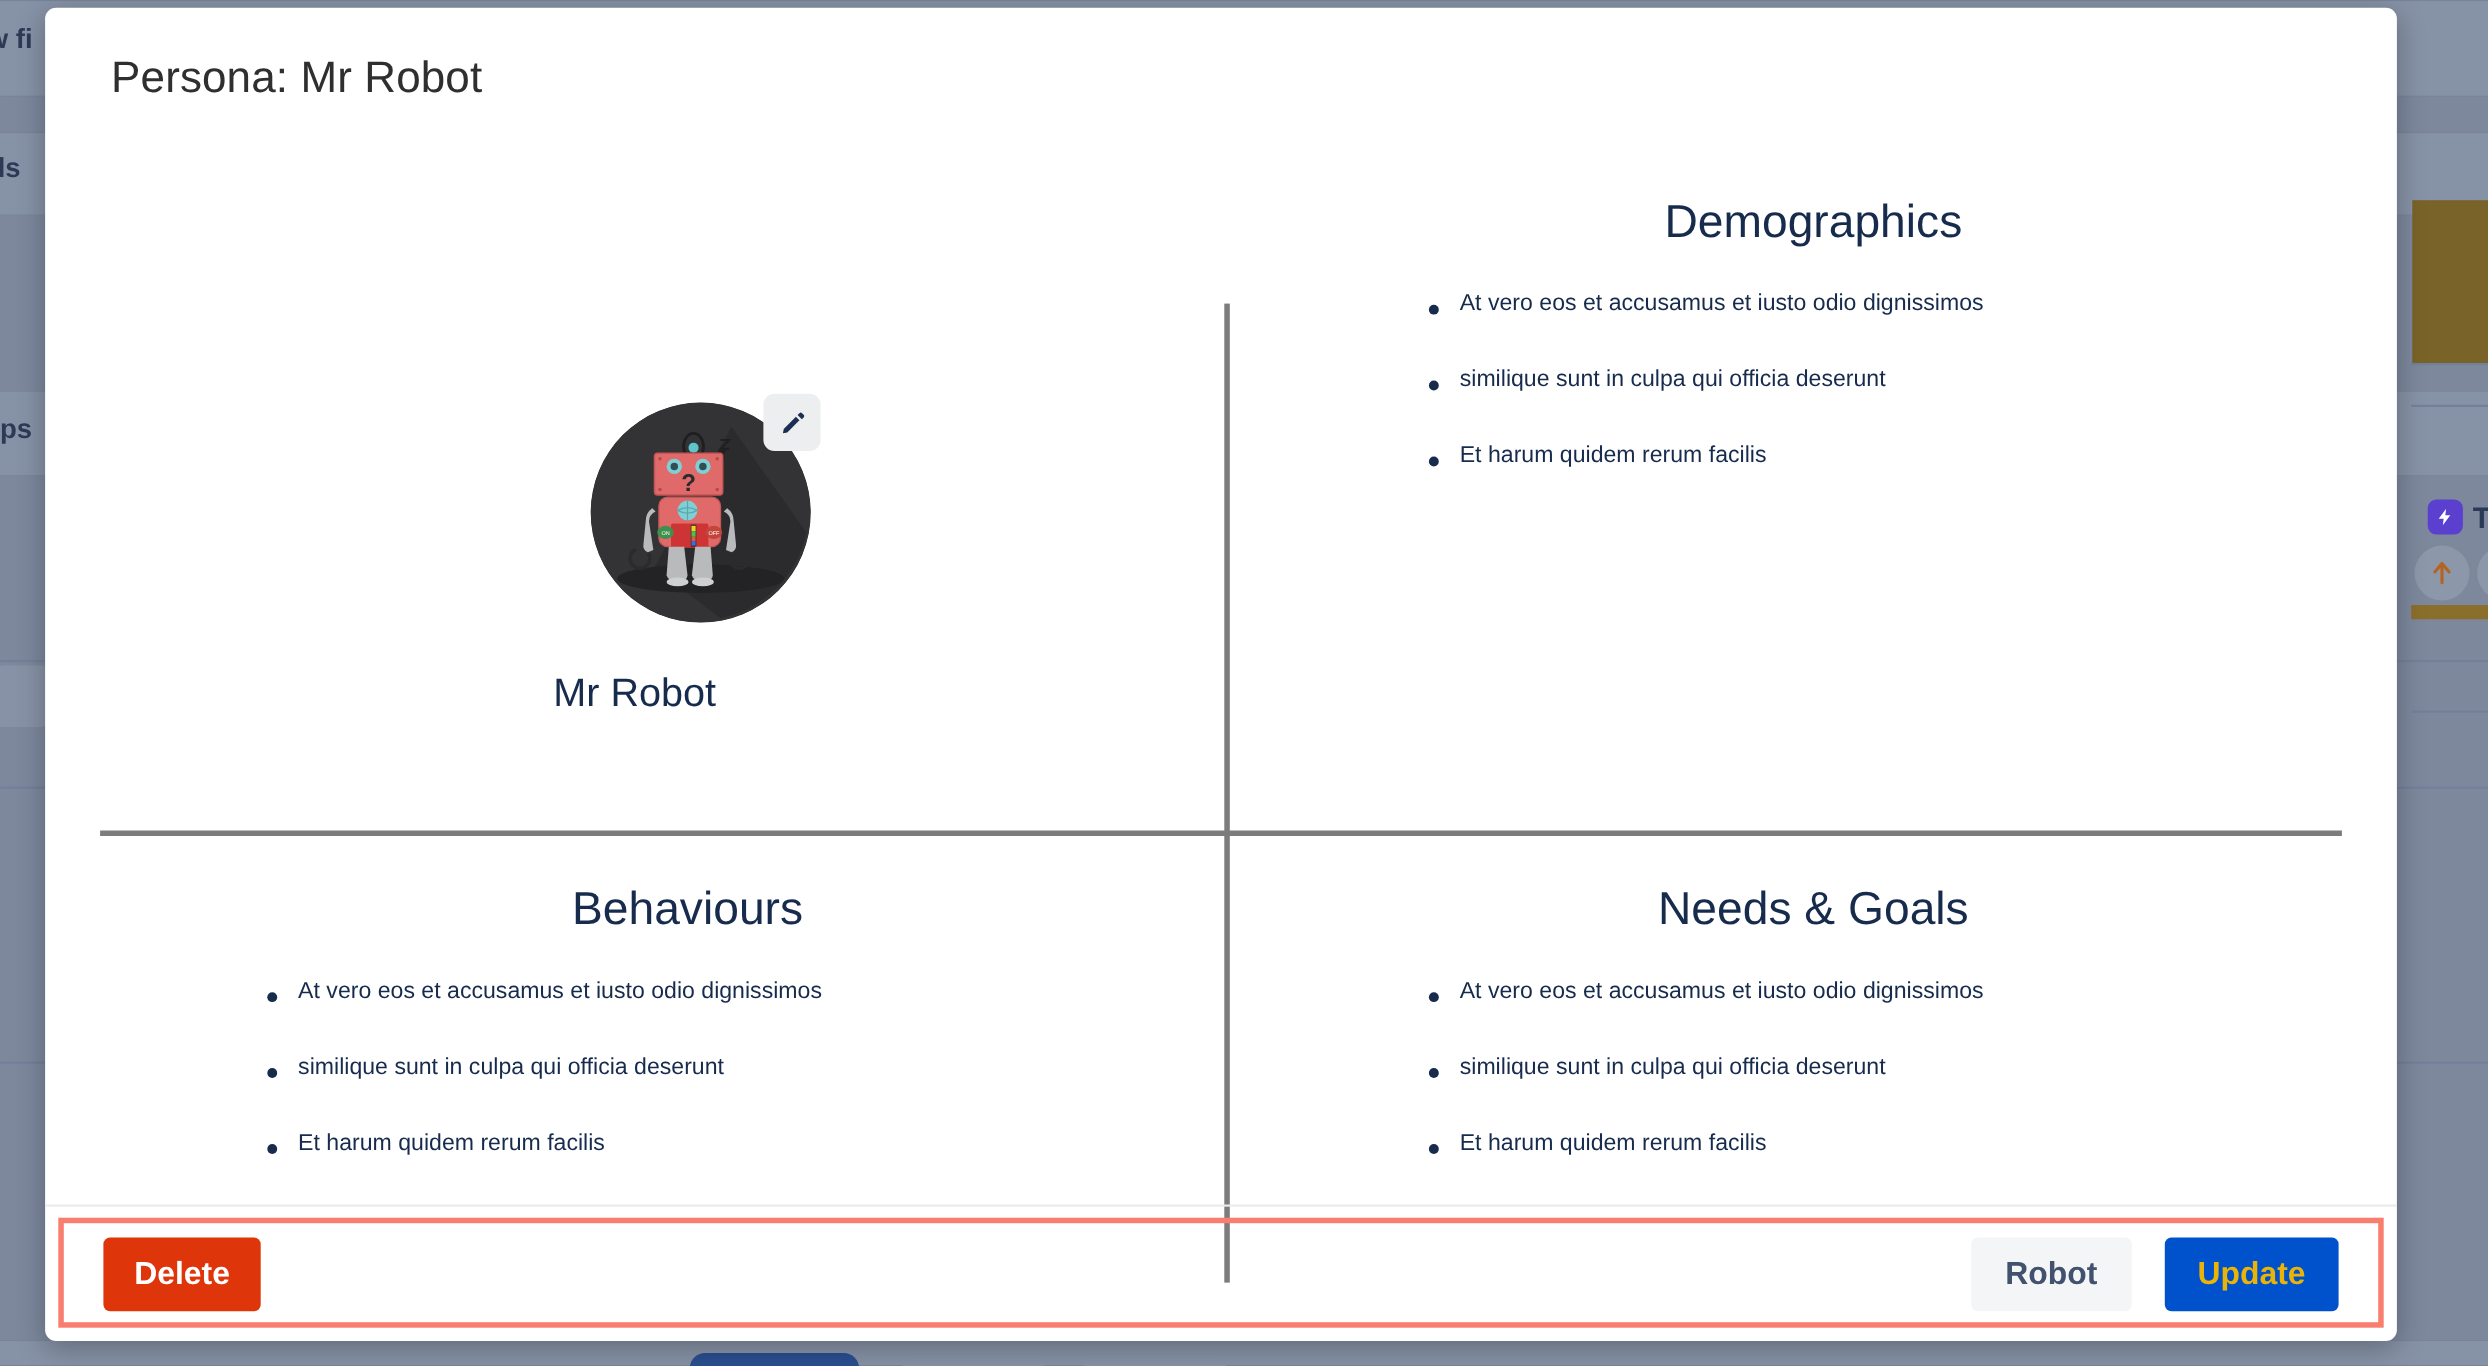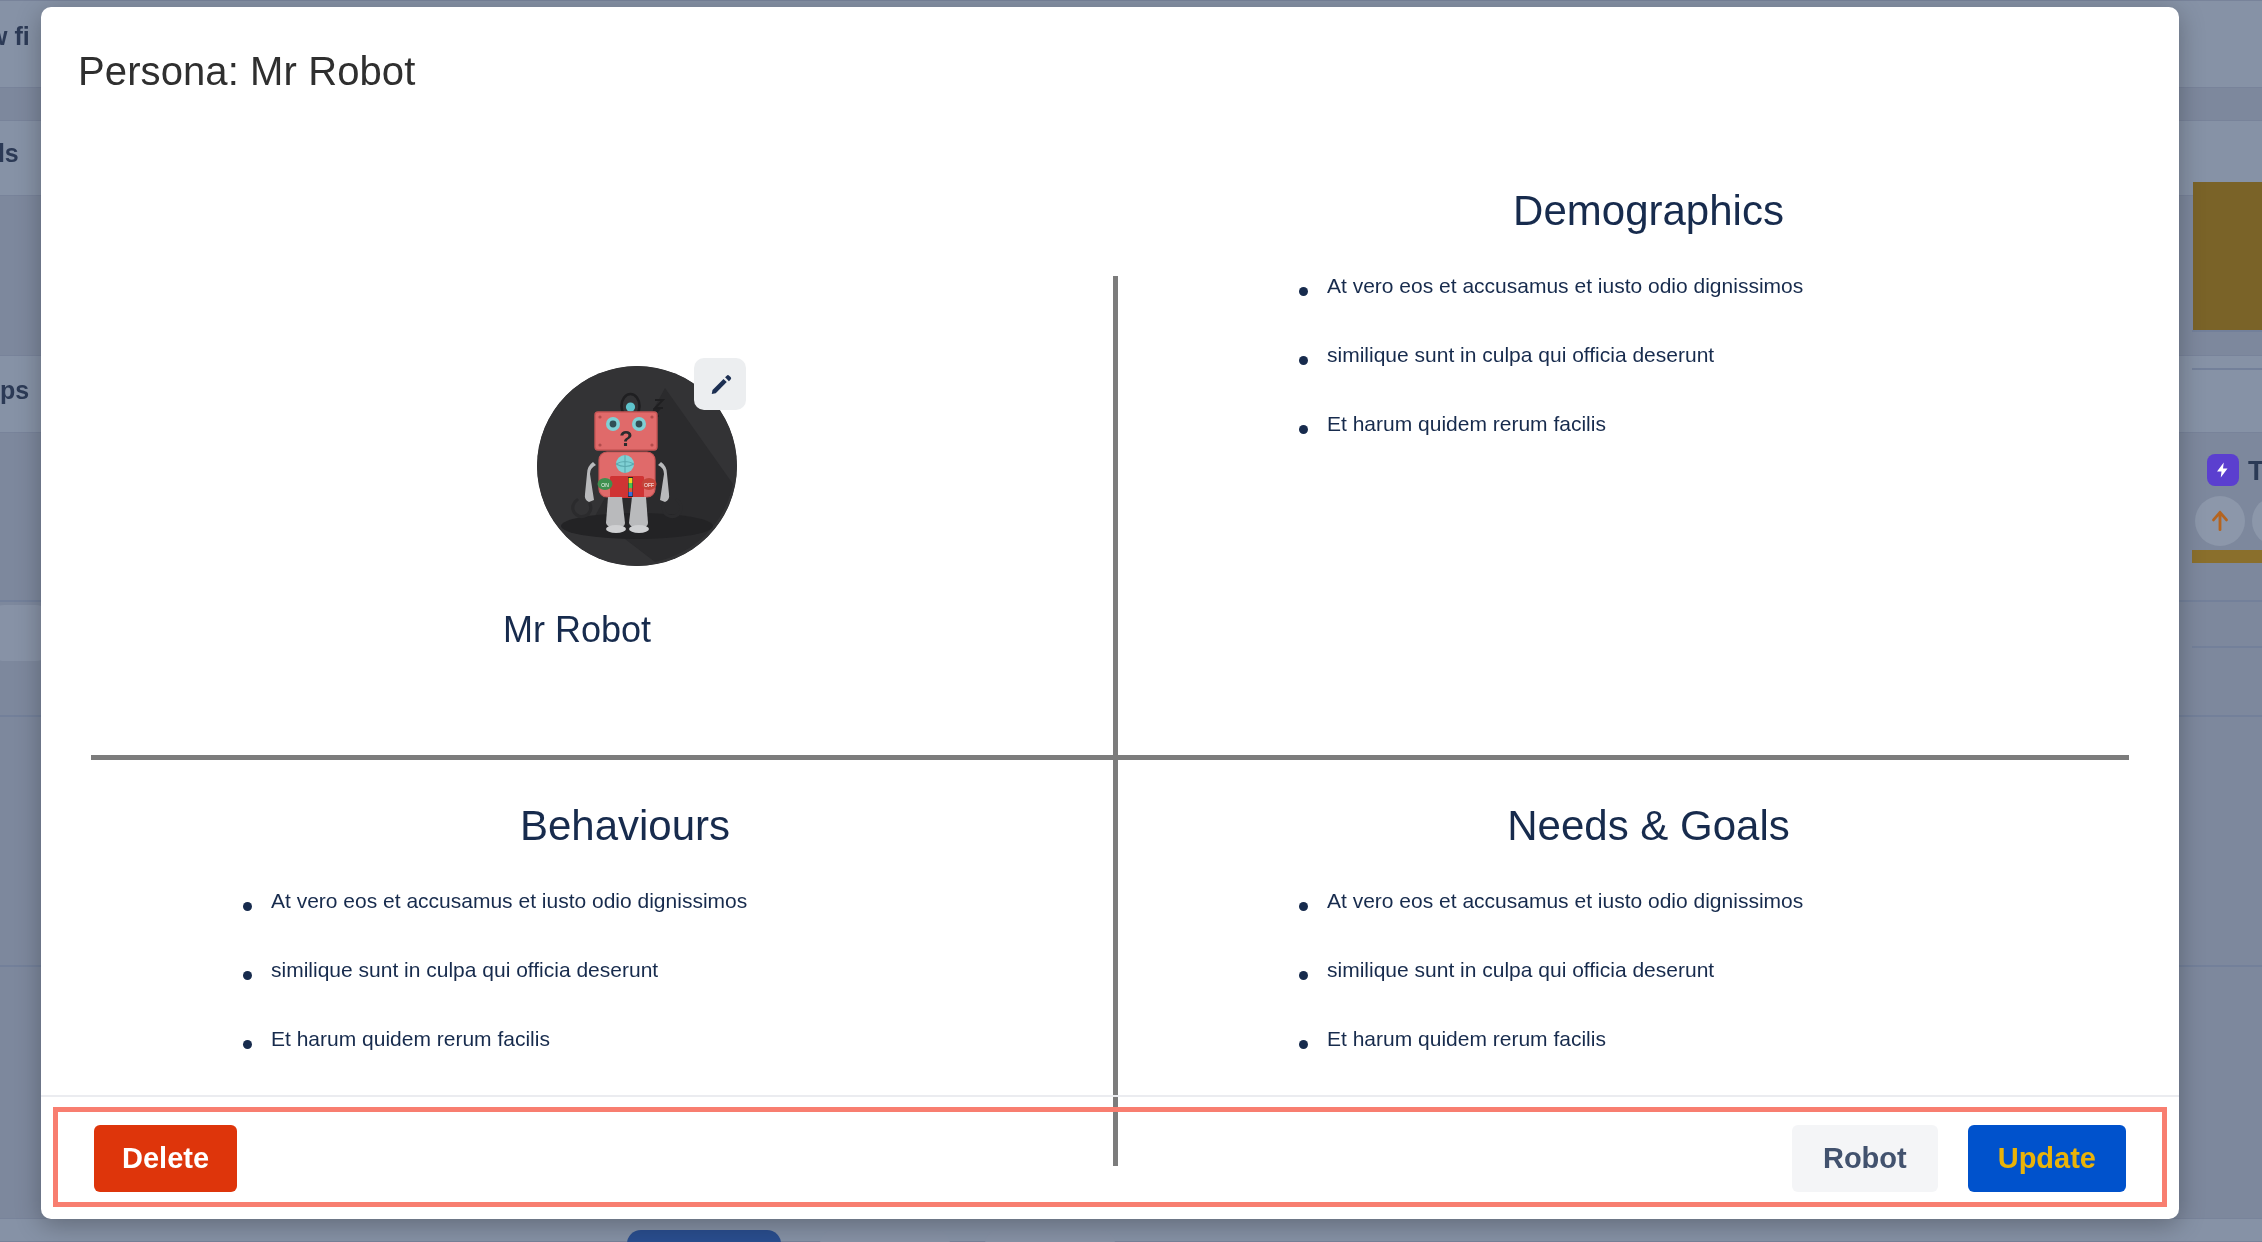--- a/index.html
+++ b/index.html
@@ -78,21 +78,21 @@
     border-radius: 10px;
     box-shadow: 0 6px 26px rgba(0,0,0,0.28);
     display: flex; flex-direction: column;
     overflow: hidden;
   }
 
   #modal-header {
     height: 128px;
     flex: 0 0 128px;
     display: flex; align-items: center;
-    padding-left: 37px;
+    padding-left: 60px;
   }
   #modal-title {
     font-size: 40px;
     color: #2f2f2f;
     font-weight: normal;
     letter-spacing: .1px;
   }
 
   #modal-body {
     position: relative;
@@ -112,21 +112,21 @@
     left: 50px; top: 620px;
     width: 2038px; height: 5px;
     background: #7c7c7c;
   }
 
   
   .quad {
     position: absolute;
   }
   #quad-avatar { left: 0; top: 0; width: 1072px; height: 620px; }
-  #quad-demographics { left: 1077px; top: 10px; width: 1061px; height: 620px; }
+  #quad-demographics { left: 1077px; top: 0; width: 1061px; height: 620px; }
   #quad-behaviours { left: 0; top: 625px; width: 1072px; height: 460px; margin-left: 48px; }
   #quad-needs { left: 1077px; top: 625px; width: 1061px; height: 460px; }
 
   .quad-title {
     text-align: center;
     color: #172b4d;
     font-size: 42px;
     font-weight: normal;
     margin-top: 42px;
   }

